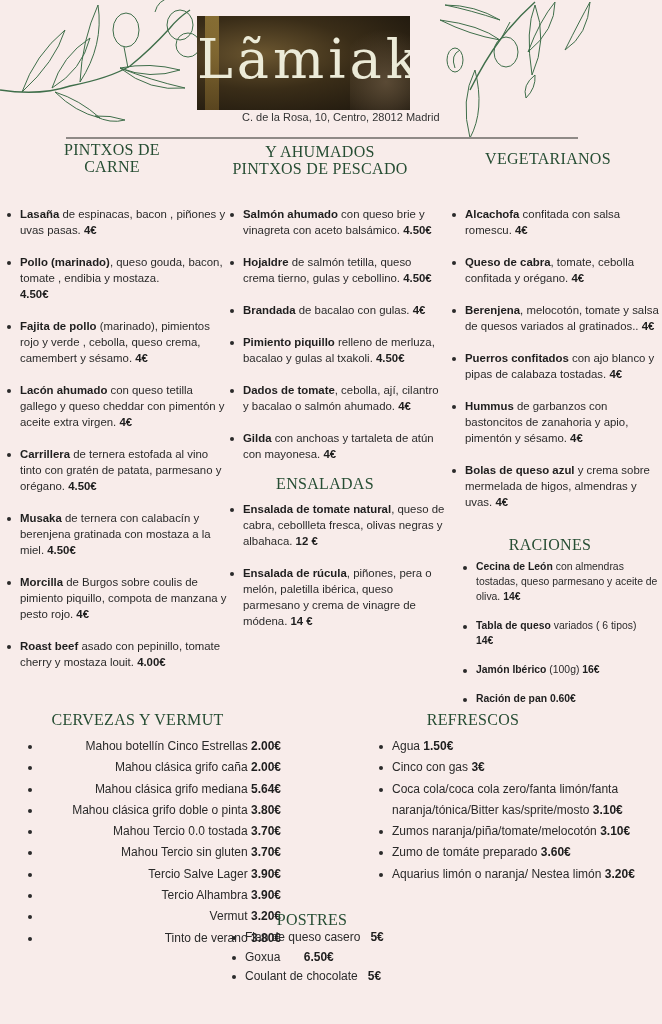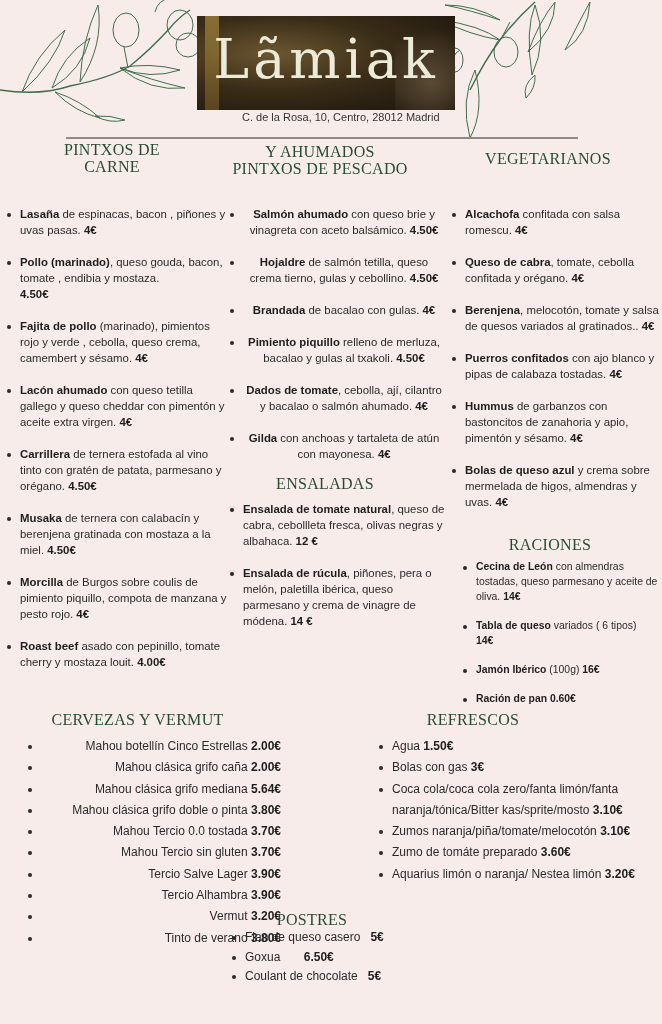--- a/index.html
+++ b/index.html
@@ -7,21 +7,21 @@
   body {
     background: #f8ecea;
     font-family: "Liberation Sans", sans-serif;
     color: #2a2a2a;
     position: relative;
   }
   .leaves { position: absolute; pointer-events: none; }
   .leaves path, .leaves ellipse { fill: none; stroke: #3f6e4a; stroke-width: 1; }
   .leaves .stem { stroke-width: 1.4; }
   .logo {
-    position: absolute; left: 197px; top: 16px; width: 258px; height: 94px;
+    position: absolute; left: 197px; top: 16px; width: 213px; height: 94px;
     background: radial-gradient(ellipse at 30% 40%, #6b5630 0%, #3a2d18 45%, #1a140c 100%);
     overflow: hidden;
   }
   .logo::before {
     content: ""; position: absolute; left: 8px; top: 0; width: 14px; height: 94px;
     background: linear-gradient(#a88a40, #6e5525);
     opacity: .7;
   }
   .logo::after {
     content: ""; position: absolute; right: 0; top: 0; width: 60px; height: 94px;
@@ -111,21 +111,21 @@
   <li><b>Lasaña</b><span> de espinacas, bacon , piñones y uvas pasas. </span><b>4€</b></li>
   <li><b>Pollo (marinado)</b><span>, queso gouda, bacon, tomate , endibia y mostaza. </span><br><b>4.50€</b></li>
   <li><b>Fajita de pollo</b><span> (marinado), pimientos rojo y verde , cebolla, queso crema, camembert y sésamo. </span><b>4€</b></li>
   <li><b>Lacón ahumado</b><span> con queso tetilla gallego y queso cheddar con pimentón y aceite extra virgen. </span><b>4€</b></li>
   <li><b>Carrillera</b><span> de ternera estofada al vino tinto con gratén de patata, parmesano y orégano. </span><b>4.50€</b></li>
   <li><b>Musaka</b><span> de ternera con calabacín y berenjena gratinada con mostaza a la miel.  </span><b>4.50€</b></li>
   <li><b>Morcilla</b><span> de Burgos sobre coulis de pimiento piquillo, compota de manzana y pesto rojo. </span><b>4€</b></li>
   <li><b>Roast beef</b><span> asado con pepinillo, tomate cherry y mostaza louit.  </span><b>4.00€</b></li>
 </ul>
 
-<ul class="list food" style="left:223px;top:206px;width:222px;text-align:center;">
+<ul class="list food" style="left:223px;top:206px;width:222px;">
   <li><b>Salmón ahumado</b><span> con queso brie y vinagreta con aceto balsámico. </span><b>4.50€</b></li>
   <li><b>Hojaldre</b><span> de salmón tetilla, queso crema tierno, gulas y cebollino. </span><b>4.50€</b></li>
   <li><b>Brandada</b><span> de bacalao con gulas. </span><b>4€</b></li>
   <li><b>Pimiento piquillo</b><span> relleno de merluza, bacalao y gulas al txakoli.  </span><b>4.50€</b></li>
   <li><b>Dados de tomate</b><span>, cebolla, ají, cilantro y bacalao o salmón ahumado. </span><b>4€</b></li>
   <li><b>Gilda</b><span> con anchoas y tartaleta de atún con mayonesa.  </span><b>4€</b></li>
 </ul>
 
 <div class="sec-title" style="left:250px;top:475px;width:150px;">ENSALADAS</div>
 <ul class="list food" style="left:223px;top:501px;width:230px;">
@@ -160,21 +160,21 @@
   <li><span>Mahou Tercio sin gluten </span><b>3.70€</b></li>
   <li><span>Tercio Salve Lager </span><b>3.90€</b></li>
   <li><span>Tercio Alhambra  </span><b>3.90€</b></li>
   <li><span>Vermut  </span><b>3.20€</b></li>
   <li><span>Tinto de verano  </span><b>3.80€</b></li>
 </ul>
 
 <div class="sec-title" style="left:418px;top:711px;width:110px;">REFRESCOS</div>
 <ul class="list drinks" style="left:372px;top:736px;width:290px;">
   <li><span>Agua </span><b>1.50€</b></li>
-  <li><span> Bolas con gas </span><b>3€</b></li>
+  <li><span> Cinco con gas </span><b>3€</b></li>
   <li><span>Coca cola/coca cola zero/fanta limón/fanta naranja/tónica/Bitter kas/sprite/mosto </span><b>3.10€</b></li>
   <li><span> Zumos naranja/piña/tomate/melocotón </span><b>3.10€</b></li>
   <li><span> Zumo de tomáte preparado </span><b>3.60€</b></li>
   <li><span> Aquarius limón o naranja/ Nestea limón </span><b>3.20€</b></li>
 </ul>
 
 <div class="sec-title" style="left:262px;top:911px;width:100px;">POSTRES</div>
 <ul class="list postres" style="left:225px;top:928px;width:200px;">
   <li style="white-space:pre;"><span>Flan de queso casero   </span><b>5€</b></li>
   <li style="white-space:pre;"><span>Goxua       </span><b>6.50€</b></li>

